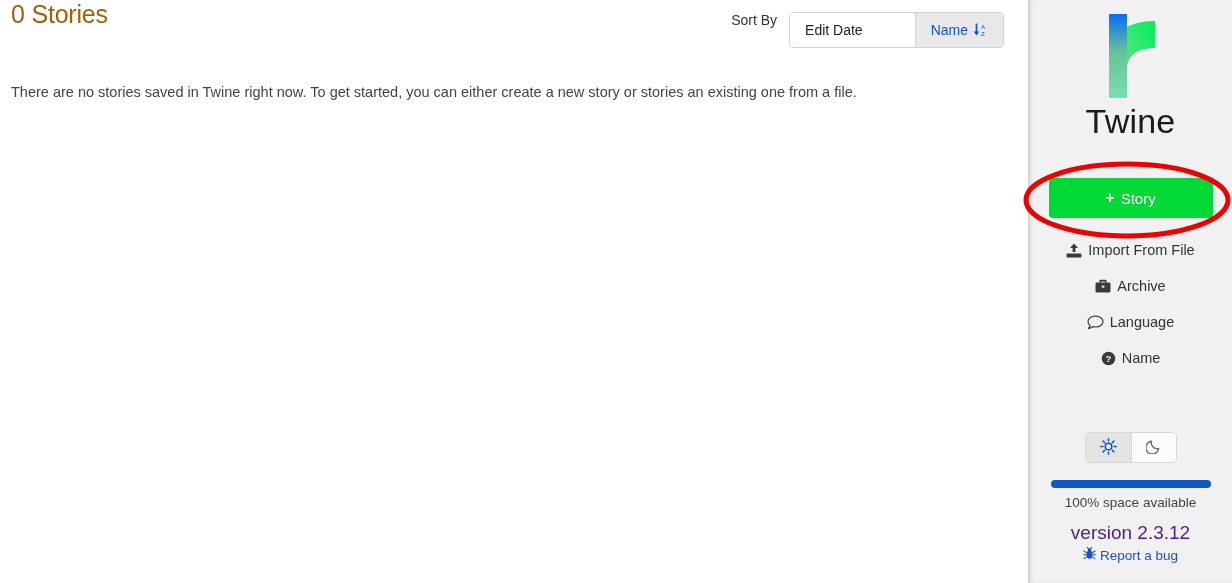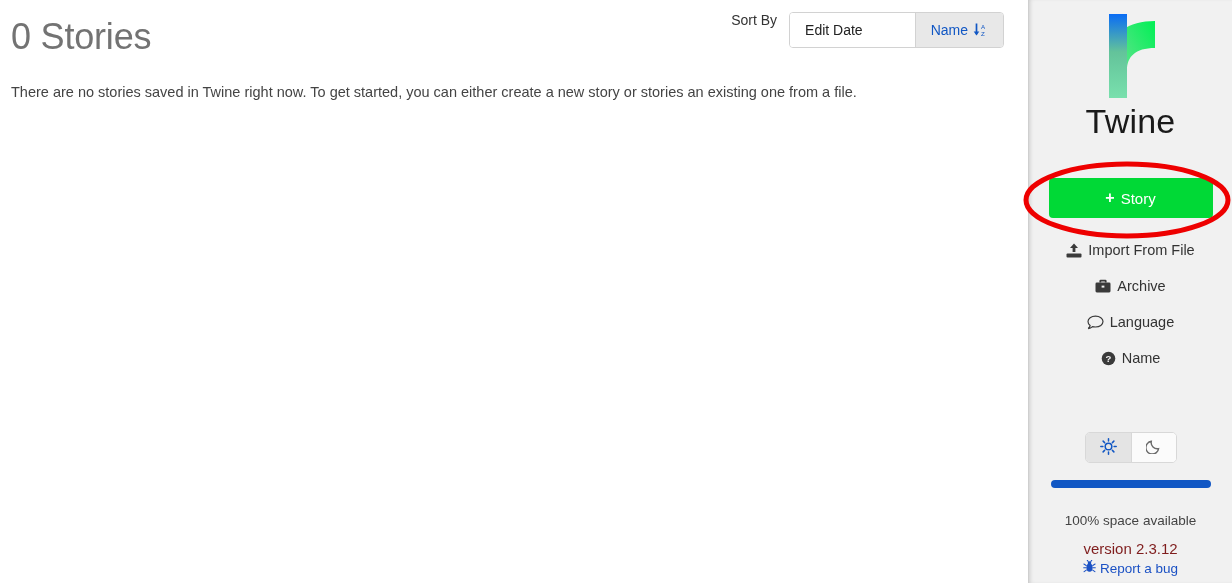--- a/index.html
+++ b/index.html
@@ -15,22 +15,22 @@
   .main {
     position: relative;
     width: 1028px; height: 583px;
     background: #ffffff;
     flex: none;
   }
   .topbar {
     position: absolute; left: 0; top: 0; width: 1028px; height: 58px;
   }
   .page-title {
-    position: absolute; left: 11px; top: 16px;
-    font-size: 36px; font-weight: 400; color: #737373;
+    position: absolute; left: 11px; top: 0;
+    font-size: 25px; font-weight: 400; color: #a16207;
     letter-spacing: -0.2px;
   }
   .sort-wrap {
     position: absolute; right: 24px; top: 12px;
     display: flex; align-items: flex-start; gap: 12px;
   }
   .sort-label { font-size: 14px; color: #333333; }
   .btn-group { display: flex; border: 1px solid #d2d2d2; border-radius: 4px; overflow: hidden; background: #fff; }
   .btn-group button {
     font-family: "Liberation Sans", sans-serif;
@@ -87,22 +87,22 @@
     width: 45px; height: 29px; border: none; background: #fbfbfb; cursor: pointer;
     display: flex; align-items: center; justify-content: center;
   }
   .theme-toggle button.active { background: #e4e4e4; }
   .theme-toggle button + button { border-left: 1px solid #d8d8d8; }
 
   .space-bar {
     margin-top: 17px;
     width: 160px; height: 8px; border-radius: 4px; background: #1157c4;
   }
-  .space-text { margin-top: 25px; font-size: 13.5px; color: #444444; }
-  .version { margin-top: 12px; font-size: 15px; color: #7f1d1d; }
+  .space-text { margin-top: 7px; font-size: 13.5px; color: #444444; }
+  .version { margin-top: 12px; font-size: 19px; color: #4c1d95; }
   .bug-link {
     margin-top: 3px; font-size: 13.5px; color: #1b51c4; cursor: pointer;
     display: flex; align-items: center; gap: 4px; text-decoration: none;
   }
 
   
   .annot-ellipse {
     position: absolute; left: 1022px; top: 160px;
     width: 210px; height: 80px; pointer-events: none; z-index: 50;
   }

